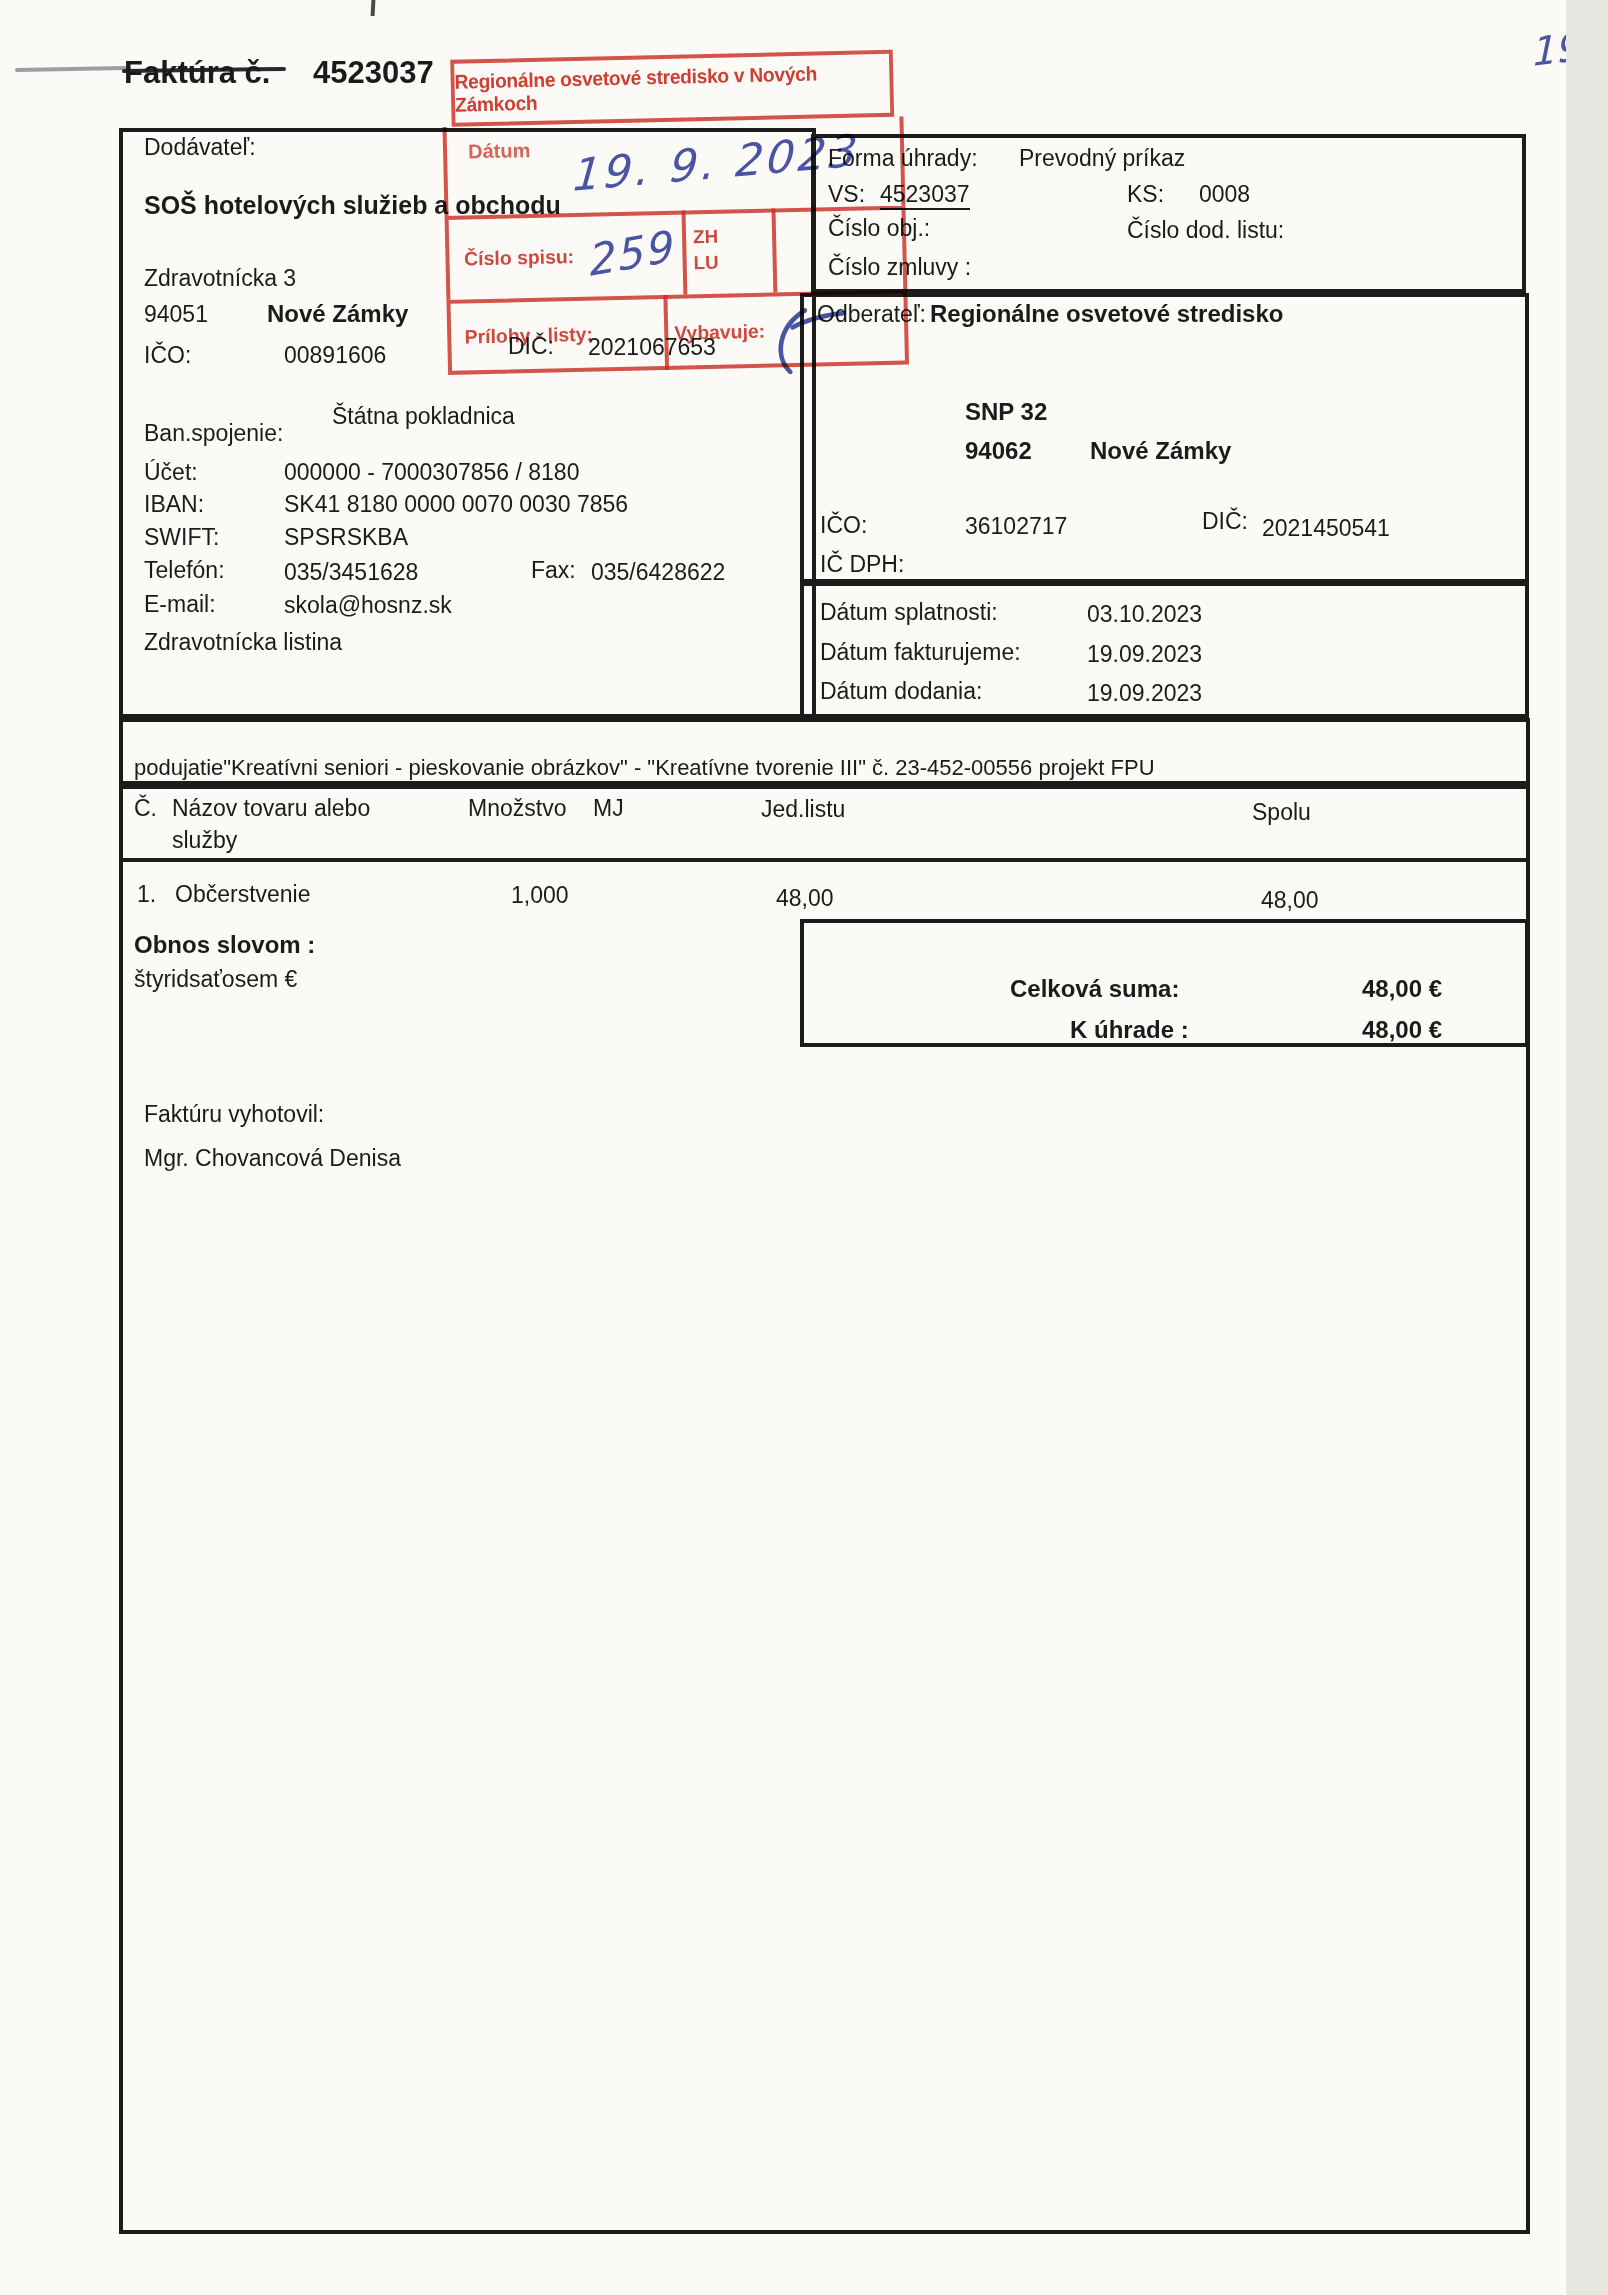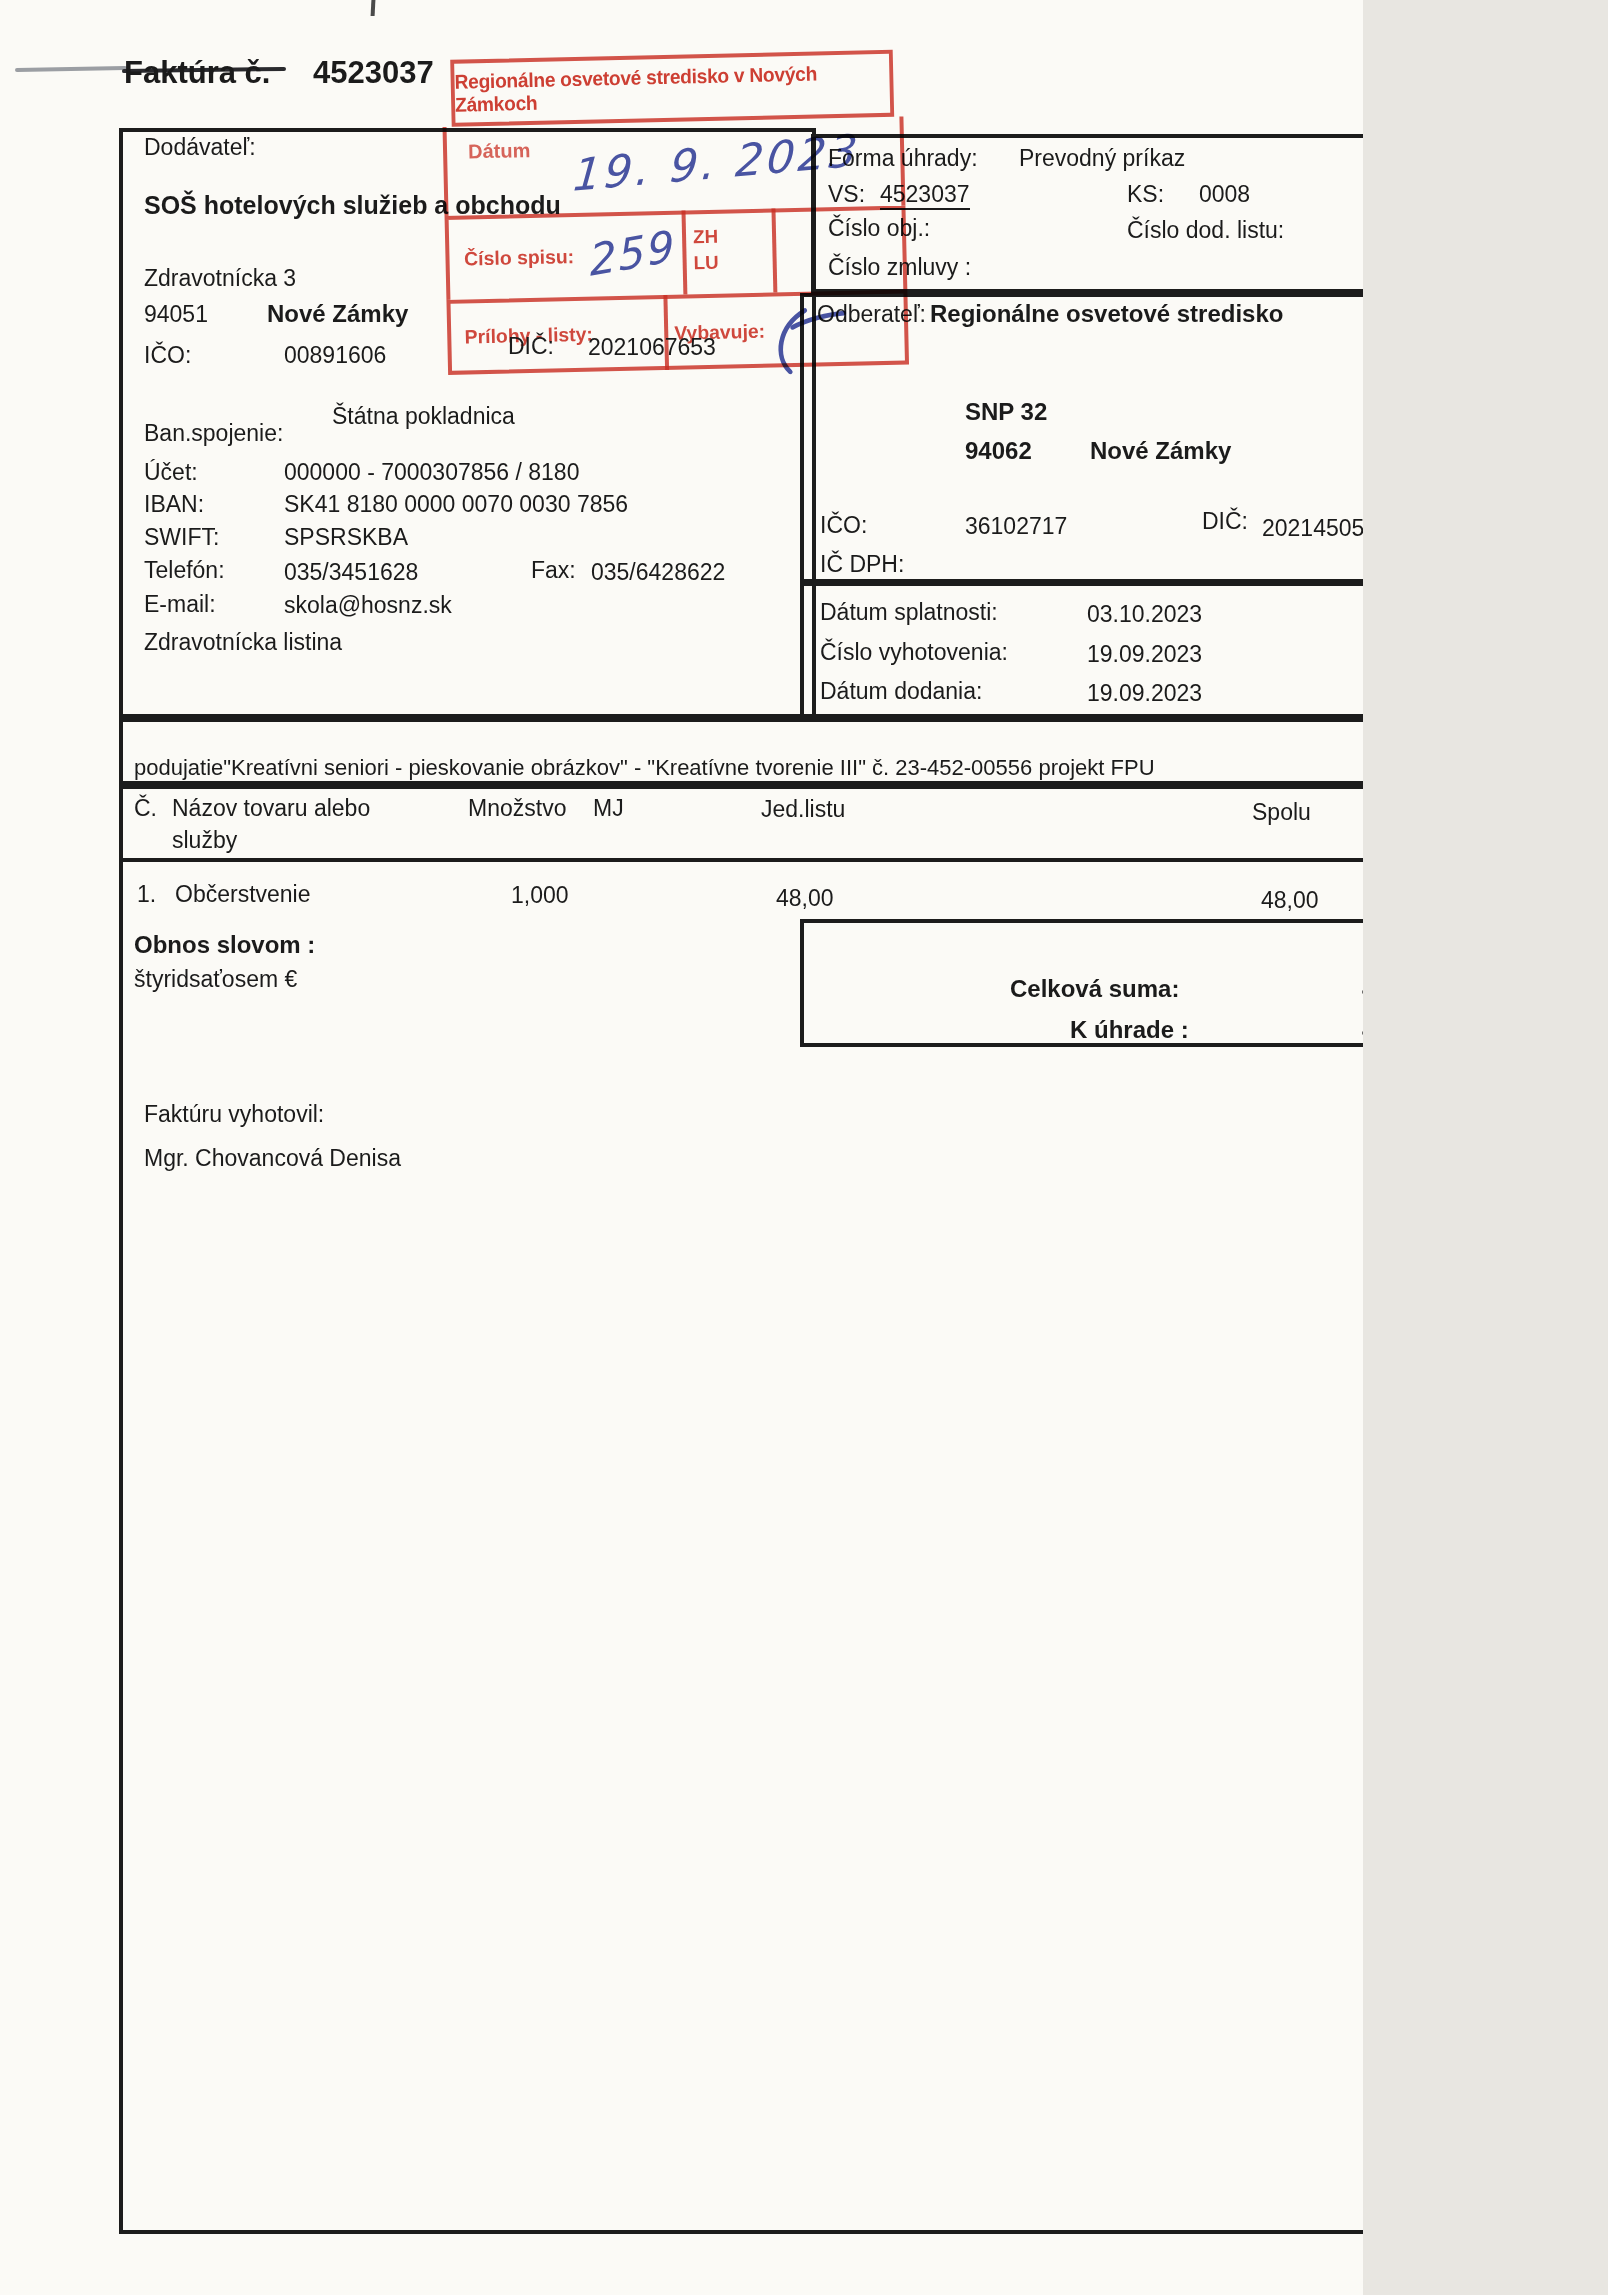--- a/index.html
+++ b/index.html
@@ -1,17 +1,17 @@
 <!DOCTYPE html>
 <html style="font-size:10.7px"><head>
 <meta charset="utf-8">
 <style>
   html,body{margin:0;padding:0;background:#e8e6e1;}
   .page{
-    position:relative;width:1363px;height:2295px;overflow:hidden;
+    position:relative;width:1566px;height:2295px;overflow:hidden;
     background:#fbfaf6;
     font-family:"Liberation Sans",sans-serif;
     color:#1b1b1b;
   }
   .abs{position:absolute;white-space:nowrap;line-height:1.05;}
   .fs34{font-size:23px;}
   .fs33{font-size:22px;}
   .fs36{font-size:24px;}
   .fs38{font-size:25px;}
   .fs47{font-size:31px;}
@@ -106,21 +106,21 @@
   <span class="abs fs36 b" style="left:965px;top:438px;">94062</span>
   <span class="abs fs36 b" style="left:1090px;top:438px;">Nové Zámky</span>
   <span class="abs fs34" style="left:820px;top:513px;">IČO:</span>
   <span class="abs fs34" style="left:965px;top:514px;">36102717</span>
   <span class="abs fs34" style="left:1202px;top:509px;">DIČ:</span>
   <span class="abs fs34" style="left:1262px;top:516px;">2021450541</span>
   <span class="abs fs34" style="left:820px;top:552px;">IČ DPH:</span>
 
   <span class="abs fs34" style="left:820px;top:600px;">Dátum splatnosti:</span>
   <span class="abs fs34" style="left:1087px;top:602px;">03.10.2023</span>
-  <span class="abs fs34" style="left:820px;top:640px;">Číslo vyhotovenia:</span>
+  <span class="abs fs34" style="left:820px;top:640px;">Dátum fakturujeme:</span>
   <span class="abs fs34" style="left:1087px;top:642px;">19.09.2023</span>
   <span class="abs fs34" style="left:820px;top:679px;">Dátum dodania:</span>
   <span class="abs fs34" style="left:1087px;top:681px;">19.09.2023</span>
 
   <span class="abs fs33" style="left:134px;top:756px;">podujatie"Kreatívni seniori - pieskovanie obrázkov" - "Kreatívne tvorenie III" č. 23-452-00556 projekt FPU</span>
 
   <span class="abs fs34" style="left:134px;top:796px;">Č.</span>
   <span class="abs fs34" style="left:172px;top:796px;">Názov tovaru alebo</span>
   <span class="abs fs34" style="left:172px;top:828px;">služby</span>
   <span class="abs fs34" style="left:468px;top:796px;">Množstvo</span>

